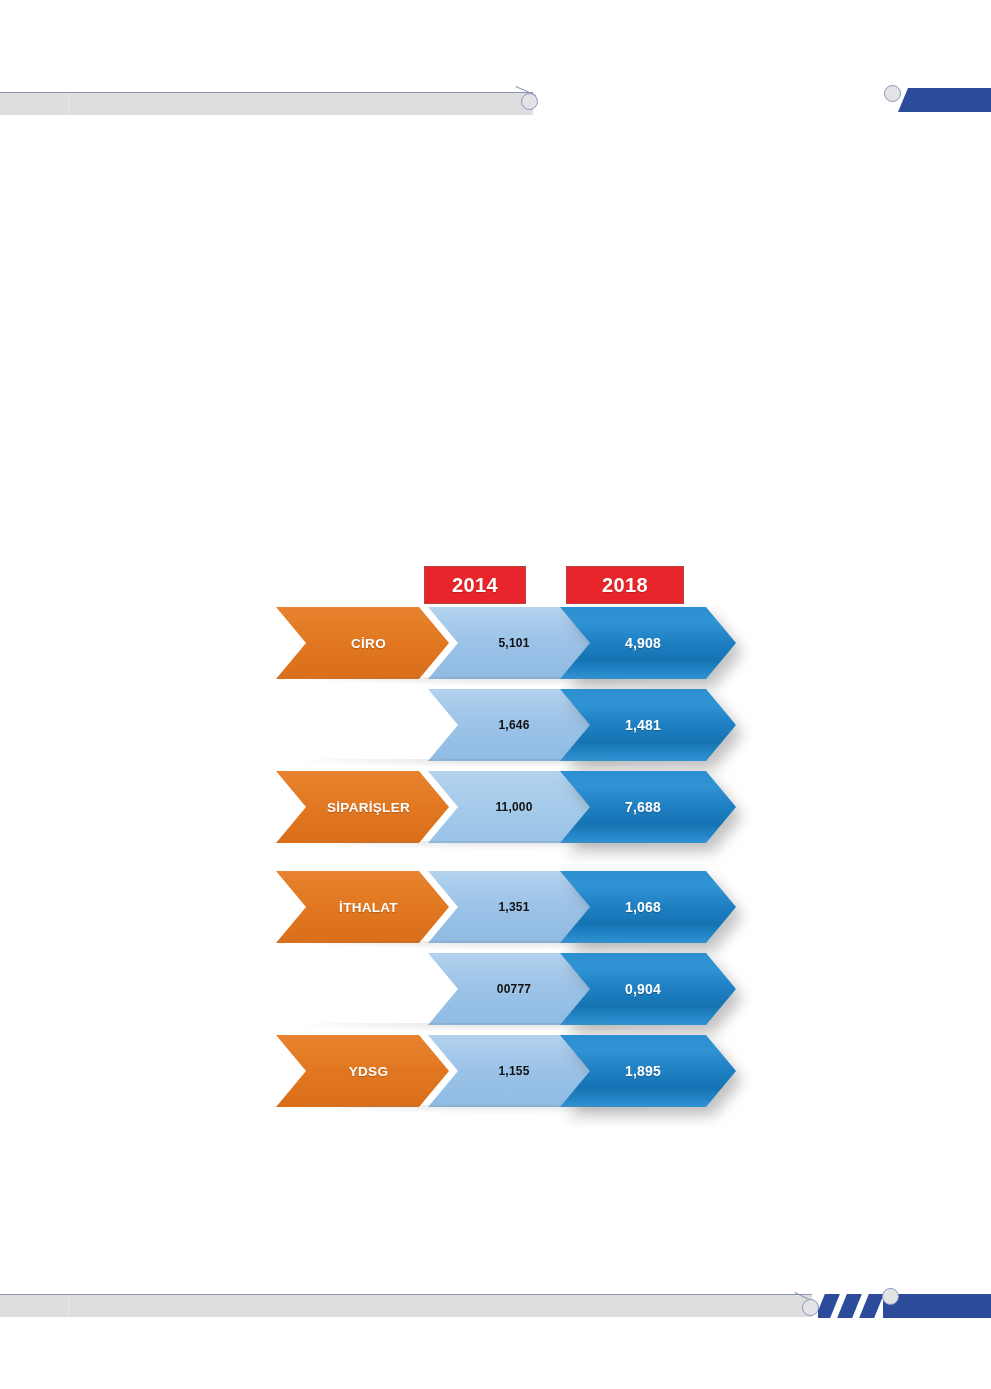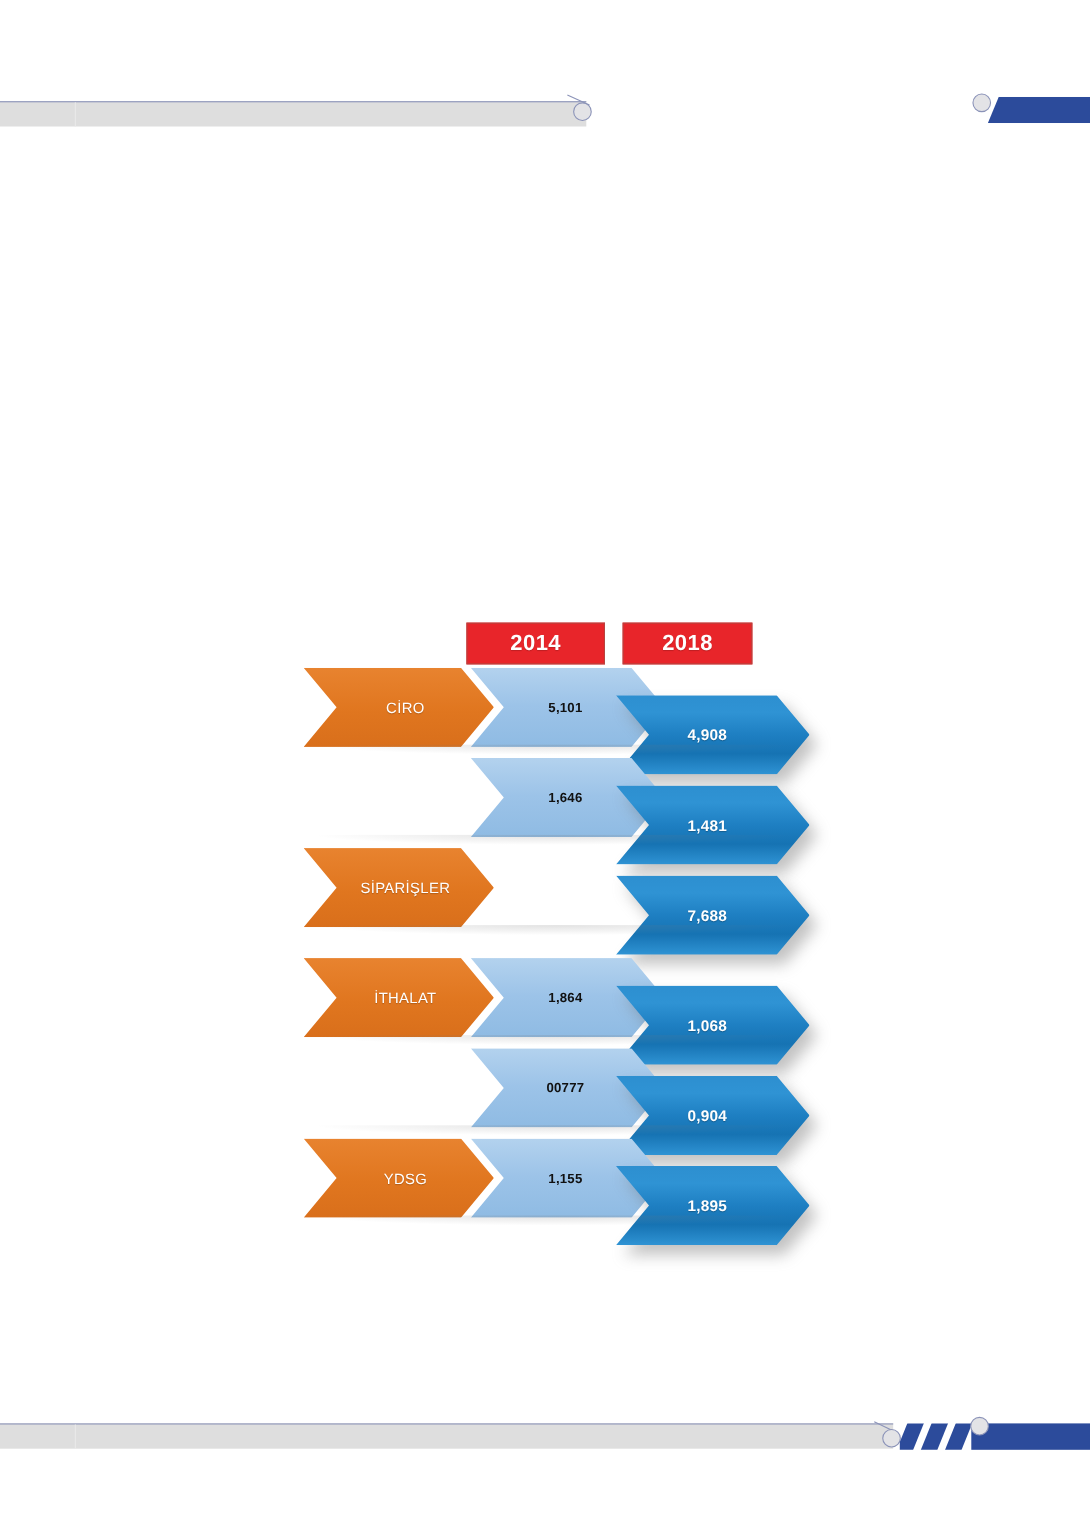--- a/index.html
+++ b/index.html
@@ -171,21 +171,21 @@
     box-sizing: border-box;
     color: #ffffff;
     font-size: 20px;
     font-weight: bold;
     display: flex;
     align-items: center;
     justify-content: center;
     letter-spacing: 0.4px;
     text-shadow: 0 1px 1px rgba(0,0,0,.18);
   }
-  .year-chip.y2014 { left: 148px; width: 126px; }
+  .year-chip.y2014 { left: 148px; width: 102px; }
   .year-chip.y2015 { left: 290px; width: 118px; }
 
   .rows { position: absolute; left: 0; top: 41px; width: 100%; }
 
   .row {
     position: relative;
     height: 72px;
     margin-bottom: 10px;
   }
   .row.gap-before { margin-top: 28px; }
@@ -202,21 +202,21 @@
     display: flex;
     align-items: center;
     justify-content: center;
     box-sizing: border-box;
     padding-left: 24px;
     padding-right: 12px;
   }
   .seg-label span {
     color: #ffffff;
     font-size: 13.5px;
-    font-weight: normal;
+    font-weight: bold;
     letter-spacing: 0.3px;
     text-shadow: 0 1px 1px rgba(0,0,0,.22);
     white-space: nowrap;
   }
 
   
   .seg-prev {
     position: absolute;
     left: 152px;
     top: 0;
@@ -262,21 +262,20 @@
         #1e7fc2 50%,
         #1673b3 74%,
         #2f93d4 100%);
     clip-path: polygon(0 0, 146px 0, 176px 50%, 146px 100%, 0 100%, 30px 50%);
     display: flex;
     align-items: center;
     justify-content: center;
     box-sizing: border-box;
     padding-left: 20px;
     padding-right: 30px;
-    margin-top: 25px;
   }
   .seg-cur span {
     color: #ffffff;
     font-size: 14px;
     font-weight: bold;
     letter-spacing: 0.2px;
     text-shadow: 0 1px 1px rgba(0,0,0,.25);
     white-space: nowrap;
   }
   
@@ -348,33 +347,36 @@
         <div class="seg-cur">
           <span>1,481</span>
         </div>
       </div>
     </div>
 
     <div class="row">
       <div class="seg-label">
         <span>SİPARİŞLER</span>
       </div>
+      <div class="seg-prev outlined">
+        <span>11,000</span>
+      </div>
       <div class="seg-cur-wrap">
         <div class="seg-cur">
           <span>7,688</span>
         </div>
       </div>
     </div>
 
     <div class="row gap-before">
       <div class="seg-label">
         <span>İTHALAT</span>
       </div>
       <div class="seg-prev">
-        <span>1,864</span>
+        <span>1,351</span>
       </div>
       <div class="seg-cur-wrap">
         <div class="seg-cur">
           <span>1,068</span>
         </div>
       </div>
     </div>
 
     <div class="row">
       <div class="seg-prev">

